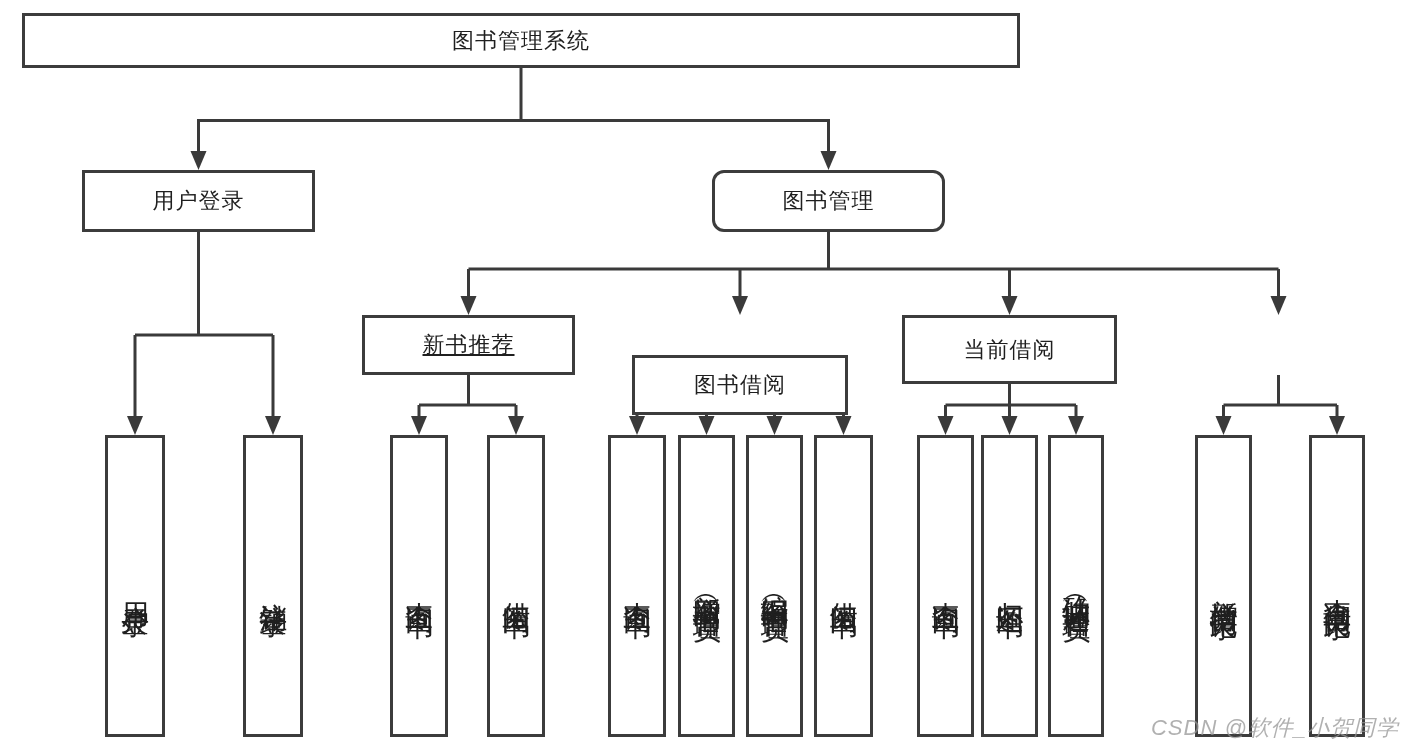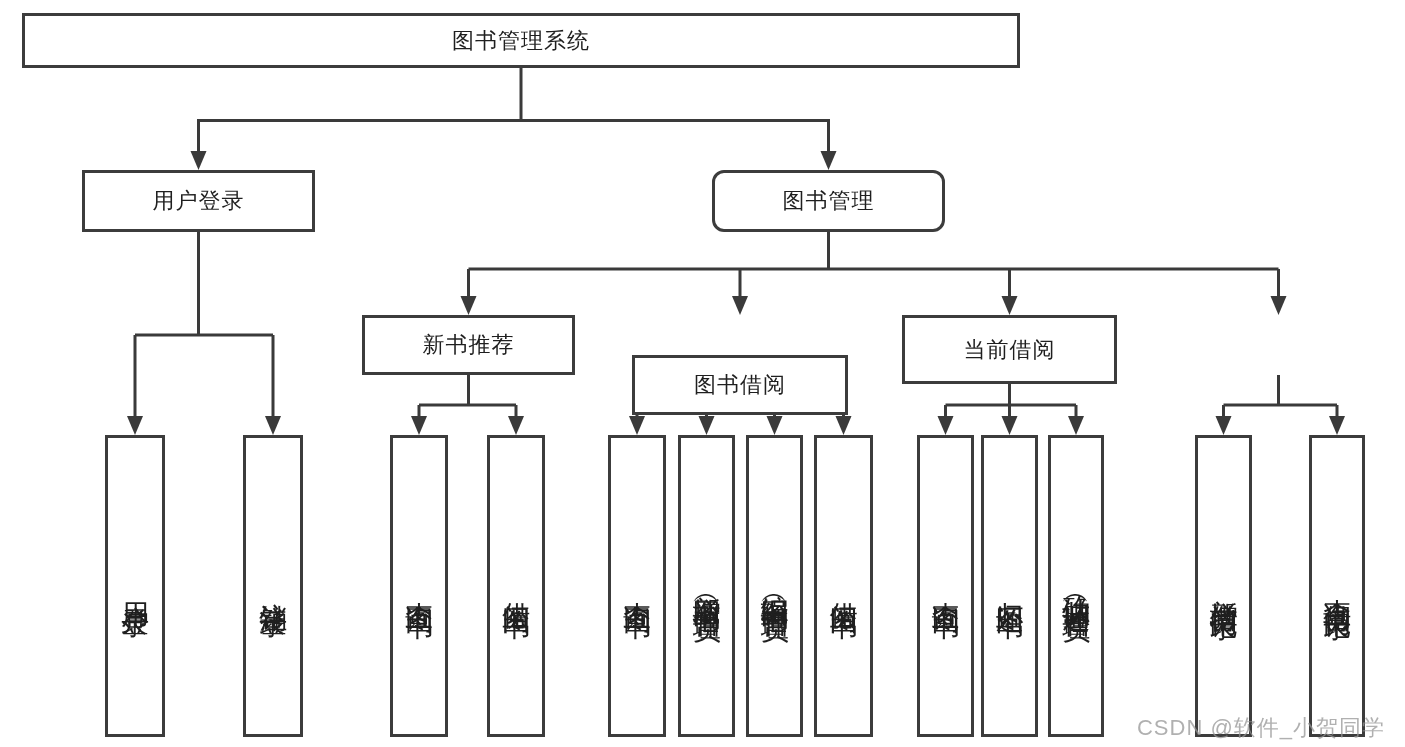--- a/index.html
+++ b/index.html
@@ -33,26 +33,27 @@
     writing-mode:vertical-rl;
     text-orientation:mixed;
     font-size:28px;
     letter-spacing:3px;
     line-height:1.05;
     color:#1f1f1f;
     white-space:nowrap;
   }
   .watermark{
     position:absolute;
-    right:20px;bottom:4px;
+    right:6px;bottom:4px;
     font-size:22px;
     color:rgba(150,150,150,0.75);
     letter-spacing:1px;
     z-index:5;
     pointer-events:none;
+    font-style:italic;
   }
 </style>
 </head>
 <body>
 
 <div id="canvas">
 
   <svg id="connectors" width="1405" height="747" viewBox="0 0 1405 747">
     <g stroke="#3a3a3a" stroke-width="3" fill="none">
 
@@ -91,21 +92,21 @@
       <polygon points="1215.5,416 1231.5,416 1223.5,435"></polygon>
       <polygon points="1329,416 1345,416 1337,435"></polygon>
     </g>
   </svg>
 
   <div class="hnode" style="left:22px;top:13px;width:998px;height:55px;text-align:center;">图书管理系统</div>
 
   <div class="hnode" style="left:82px;top:170px;width:233px;height:62px;">用户登录</div>
   <div class="hnode" style="left:712px;top:170px;width:233px;height:62px;border-radius:12px;">图书管理</div>
 
-  <div class="hnode" style="left:362px;top:315px;width:213px;height:60px;">新书推荐</div>
+  <div class="hnode" style="left:362px;top:315px;width:213px;height:60px;text-decoration:underline;">新书推荐</div>
   <div class="hnode" style="left:632px;top:315px;width:216px;height:60px;margin-top:40px;">图书借阅</div>
   <div class="hnode" style="left:902px;top:315px;width:215px;height:69px;">当前借阅</div>
 
   <div class="vnode" style="left:105px;top:435px;width:60px;height:302px;">
     <span>用户登录</span>
   </div>
   <div class="vnode" style="left:243px;top:435px;width:60px;height:302px;">
     <span>注销登录</span>
   </div>
 

